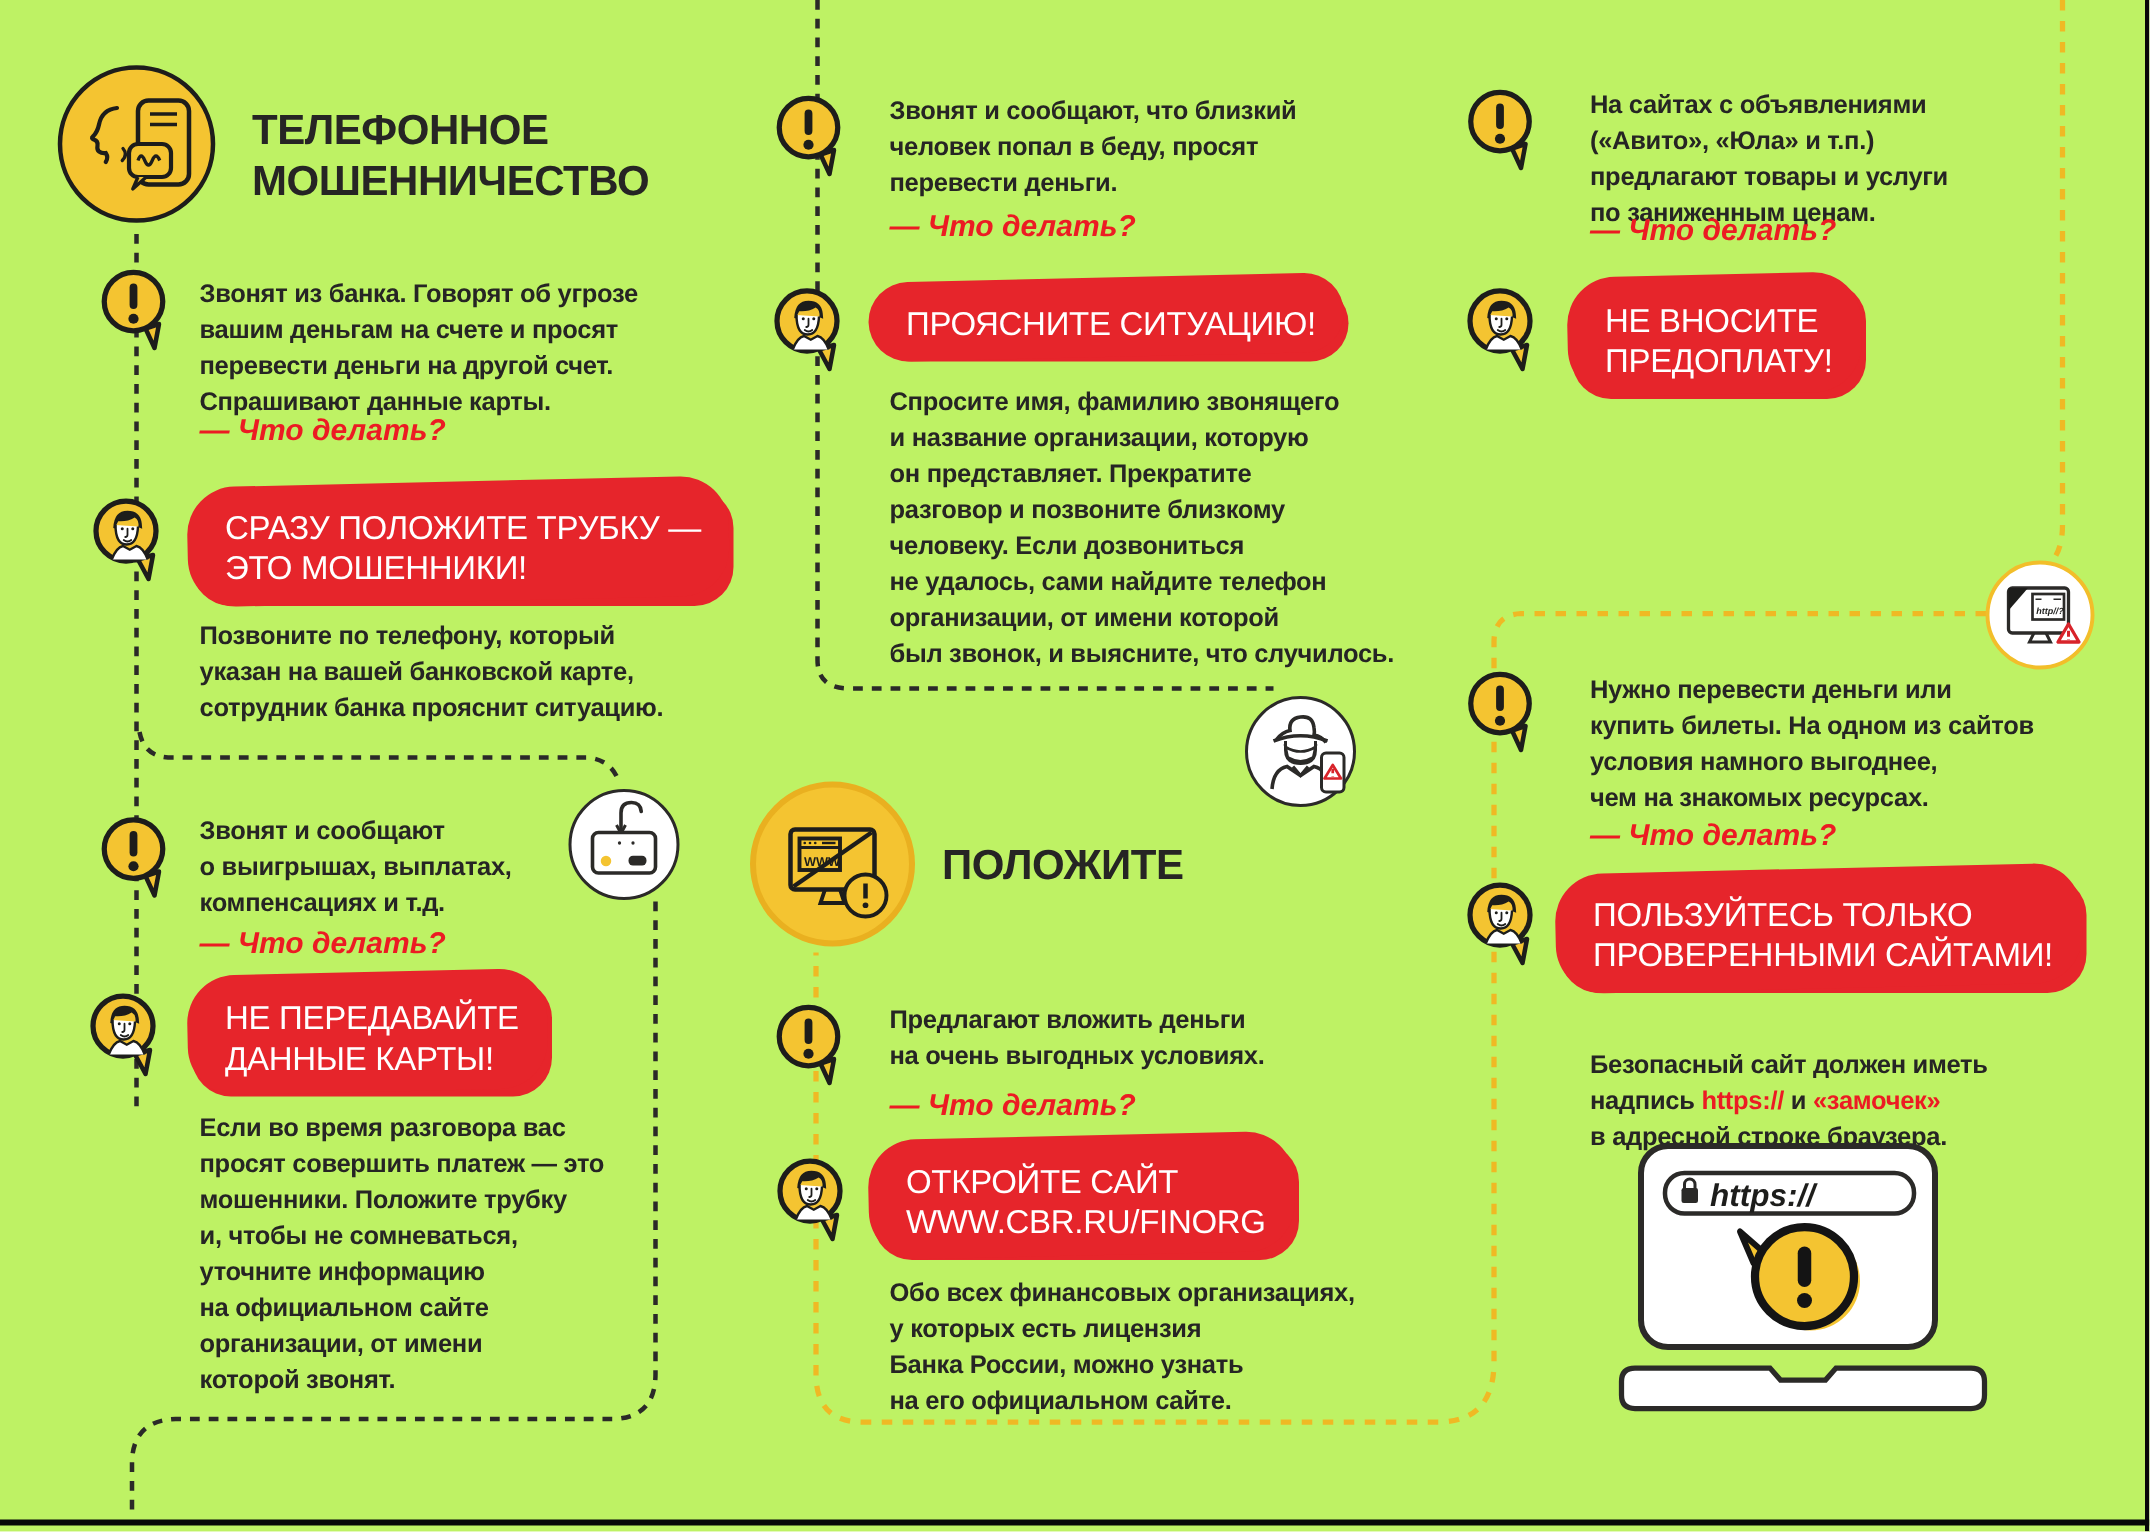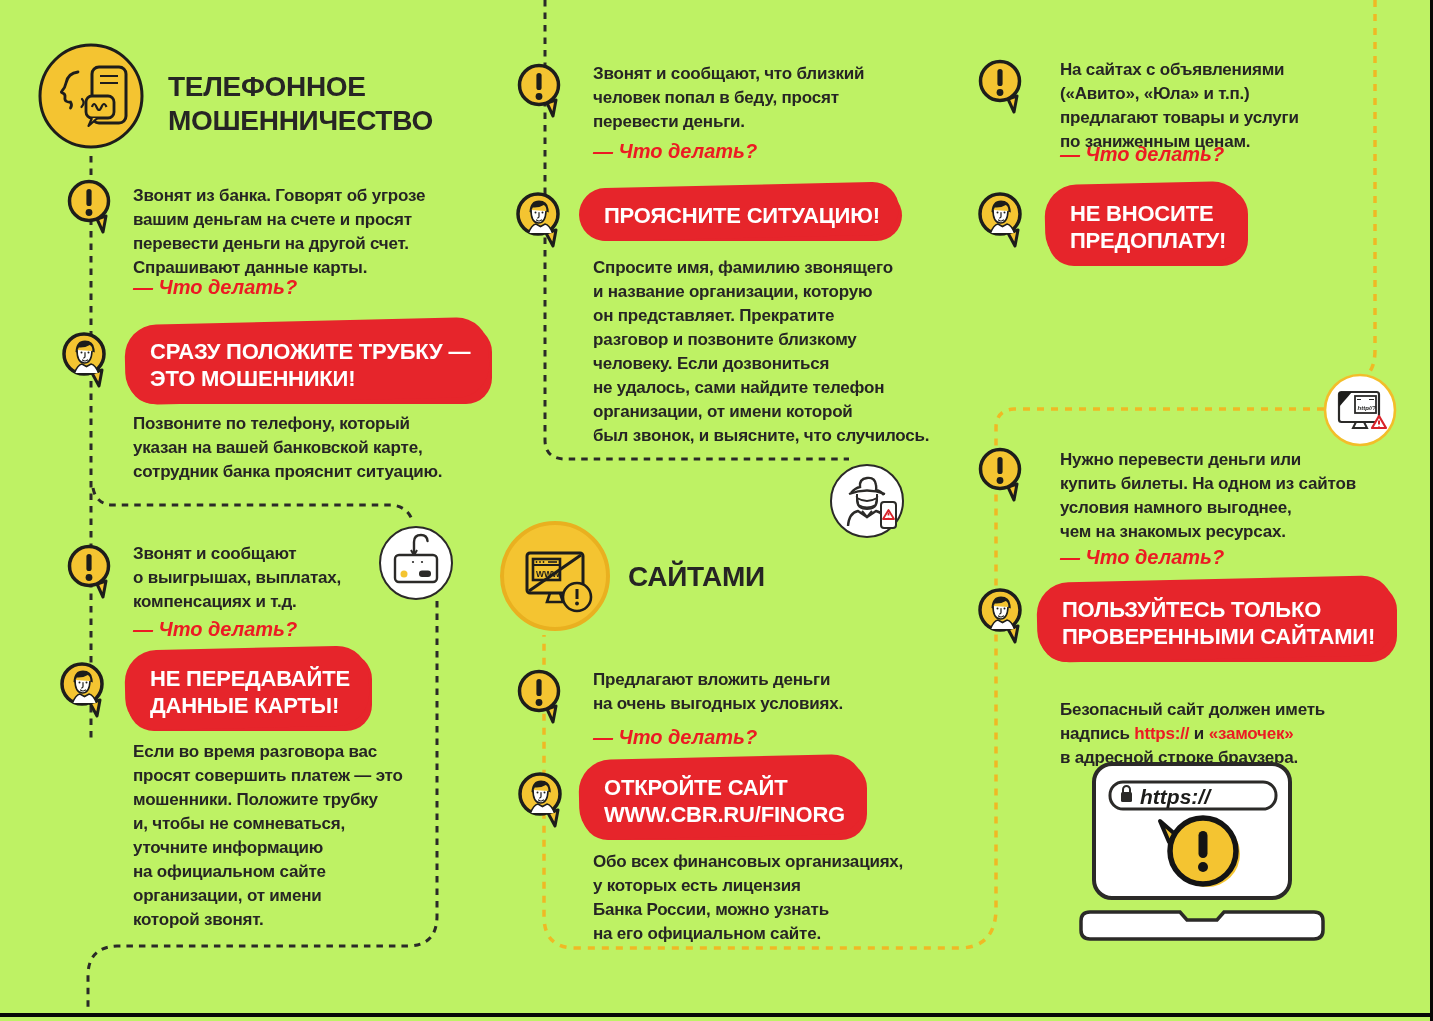--- a/index.html
+++ b/index.html
@@ -4,21 +4,21 @@
 <style>
   html,body{margin:0;padding:0;background:#fff}
   #poster{position:relative;width:1433px;height:1021px;background:#bef264;overflow:hidden;
           font-family:"Liberation Sans","DejaVu Sans",sans-serif;color:#262524}
   .abs{position:absolute}
   svg{display:block}
   .body{position:absolute;font-weight:700;font-size:17px;line-height:24px;letter-spacing:-0.2px;
         color:#262524;white-space:pre-line;z-index:2}
   .cta{position:absolute;font-weight:700;font-style:italic;font-size:20px;line-height:22px;
        color:#EC1B23;white-space:pre;z-index:2}
-  .blob{position:absolute;background:#E6252B;color:#fff;font-weight:700;font-size:22px;line-height:27px;
+  .blob{position:absolute;background:#E6252B;color:#fff;font-weight:400;font-size:22px;line-height:27px;
         letter-spacing:-0.2px;padding:12px 22px;border-radius:26px;white-space:pre-line;z-index:3}
   .blob::before{content:"";position:absolute;inset:-5px 3px 3px -3px;background:#E6252B;
         border-radius:32px;transform:rotate(-1.3deg);z-index:-1}
   .h1{position:absolute;font-weight:700;font-size:28px;line-height:34px;letter-spacing:-0.3px;
       color:#262524;white-space:pre-line;z-index:2}
   .icon{position:absolute;z-index:4}
   #right-border{position:absolute;right:0;top:0;width:3px;height:100%;background:#070707;z-index:6}
   #bottom-border{position:absolute;left:0;bottom:4px;width:100%;height:4px;background:#070707;z-index:6}
 </style>
 </head>
@@ -196,21 +196,21 @@
         <circle cx="45.5" cy="42" r="0.9" fill="#1d1d1b"></circle>
       <path d="M50 42 h9" stroke="#1d1d1b" stroke-width="1.6" fill="none"></path>
       <text x="38" y="57" font-size="8.5" font-weight="bold" fill="#1d1d1b" font-family="Liberation Sans, sans-serif">WWW</text>
       <path d="M31 71 L83 35" stroke="#1d1d1b" stroke-width="3" fill="none"></path>
       <path d="M52 73 l-3 9 h16 l-3 -9" fill="none" stroke="#1d1d1b" stroke-width="2.6"></path>
       <circle cx="79" cy="77" r="14" fill="#F4C431" stroke="#1d1d1b" stroke-width="2.6"></circle>
       <path d="M79 69 v10" stroke="#1d1d1b" stroke-width="3" fill="none"></path>
       <circle cx="79" cy="83.5" r="1.9" fill="#1d1d1b"></circle>
     </svg>
   </div>
-  <div class="h1" style="left:628px;top:560px;width:260px">САЙТАМИ</div>
+  <div class="h1" style="left:628px;top:560px;width:260px">ПОЛОЖИТЕ</div>
 
   <div class="icon" style="left:514px;top:668px">
     <svg width="52" height="58" viewBox="0 0 52 58">
       <path d="M33 41 L39 54 L42 38 Z" fill="#F4C431" stroke="#1d1d1b" stroke-width="3" stroke-linejoin="round"></path>
       <circle cx="25" cy="23" r="19.5" fill="#F4C431" stroke="#1d1d1b" stroke-width="3.5"></circle>
       <rect x="22.4" y="11" width="5.2" height="17" rx="2.6" fill="#1d1d1b"></rect>
       <circle cx="25" cy="34.5" r="3.4" fill="#1d1d1b"></circle>
     </svg>
   </div>
   <div class="body" style="left:593px;top:668px;width:360px">Предлагают вложить деньги

